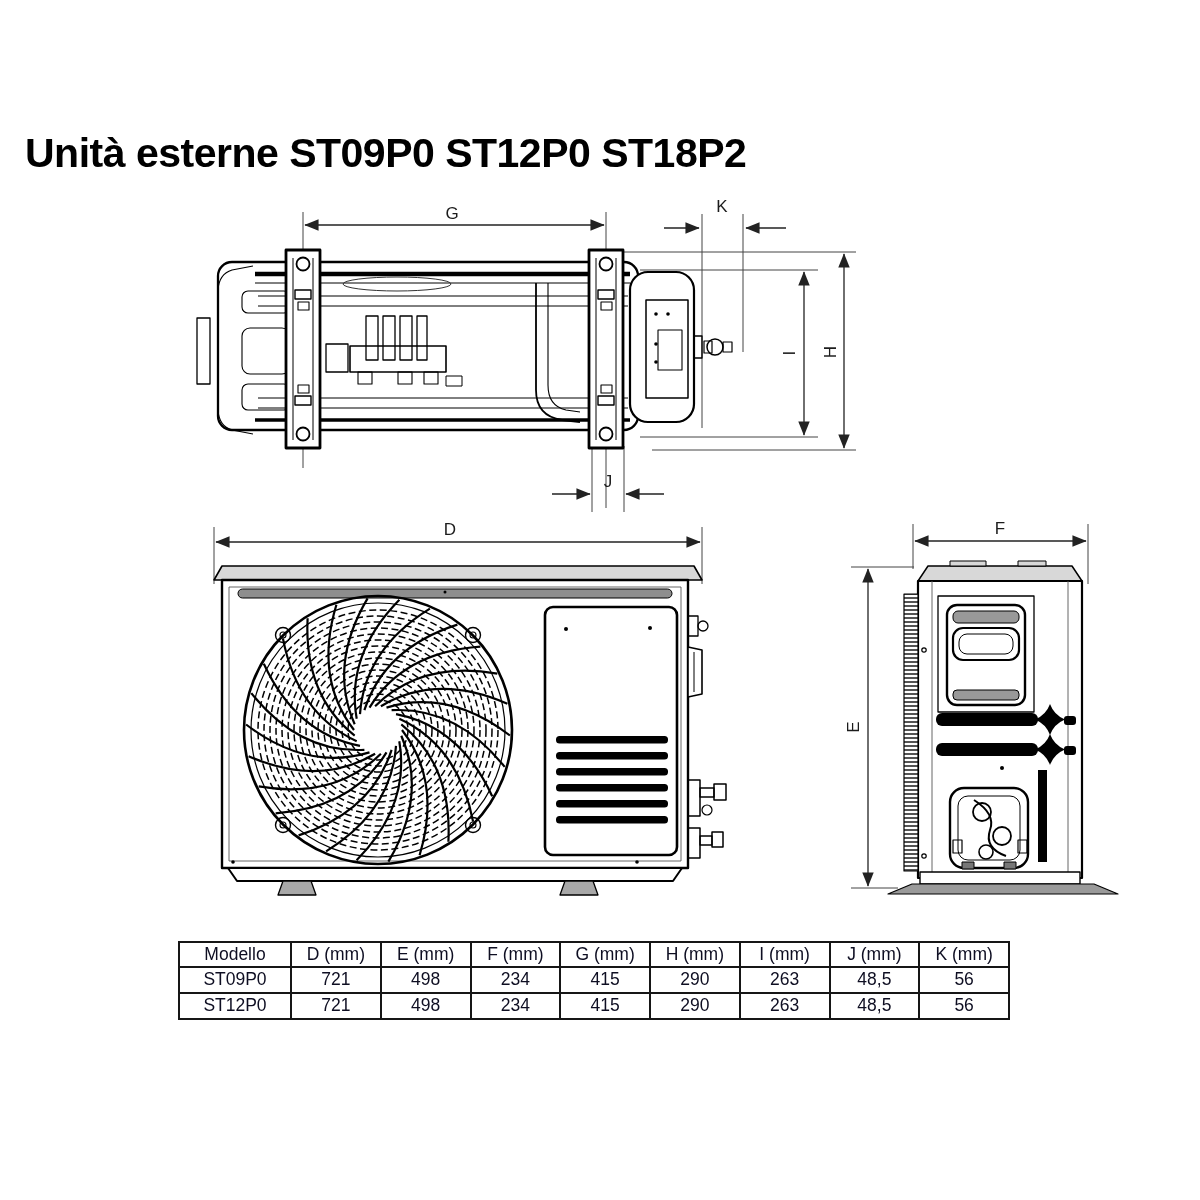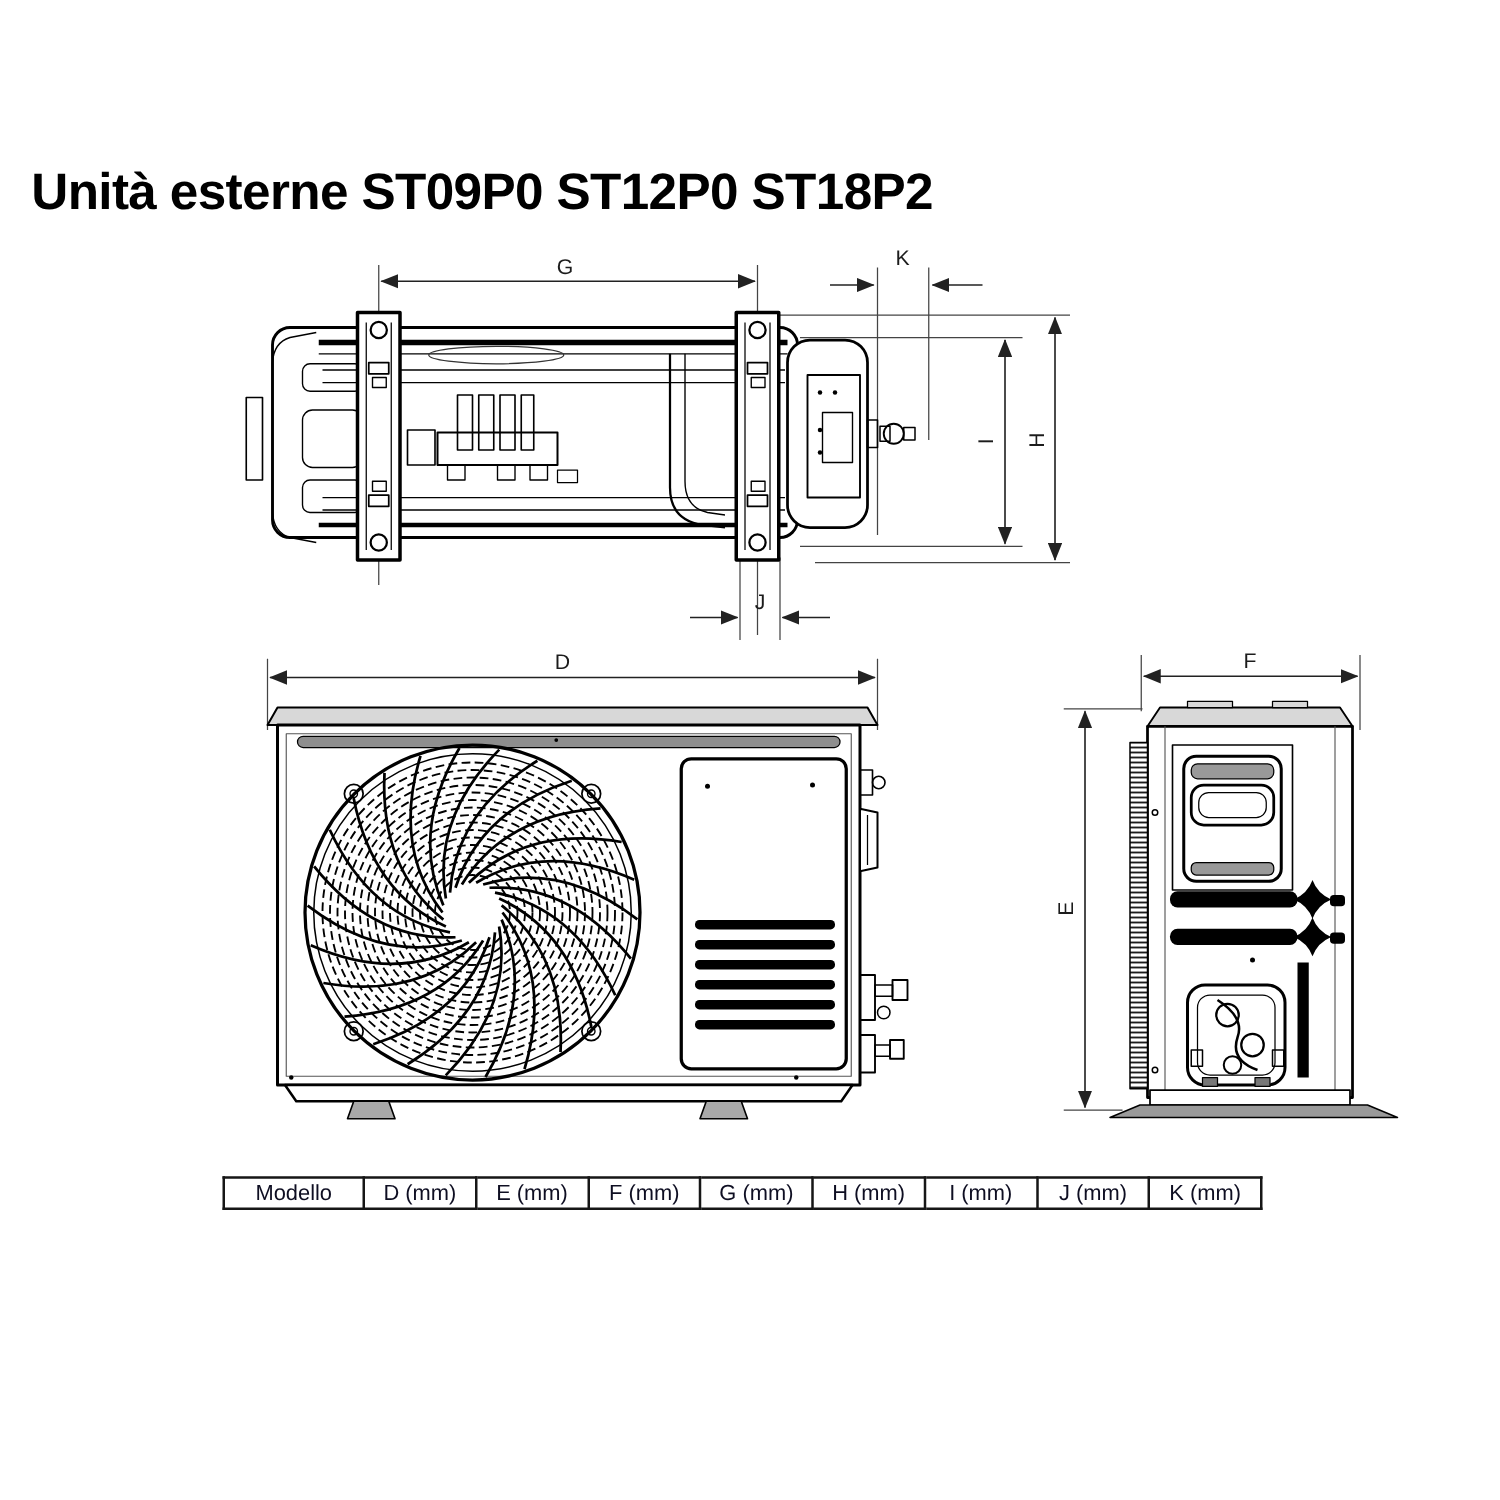--- a/index.html
+++ b/index.html
@@ -320,15 +320,37 @@
         <th>E (mm)</th>
         <th>F (mm)</th>
         <th>G (mm)</th>
         <th>H (mm)</th>
         <th>I (mm)</th>
         <th>J (mm)</th>
         <th>K (mm)</th>
       </tr>
     </thead>
     <tbody>
+      <tr>
+        <td>ST09P0</td>
+        <td>721</td>
+        <td>498</td>
+        <td>234</td>
+        <td>415</td>
+        <td>290</td>
+        <td>263</td>
+        <td>48,5</td>
+        <td>56</td>
+      </tr>
+      <tr>
+        <td>ST12P0</td>
+        <td>721</td>
+        <td>498</td>
+        <td>234</td>
+        <td>415</td>
+        <td>290</td>
+        <td>263</td>
+        <td>48,5</td>
+        <td>56</td>
+      </tr>
     </tbody>
   </table>
 </div>
 
 </body></html>

